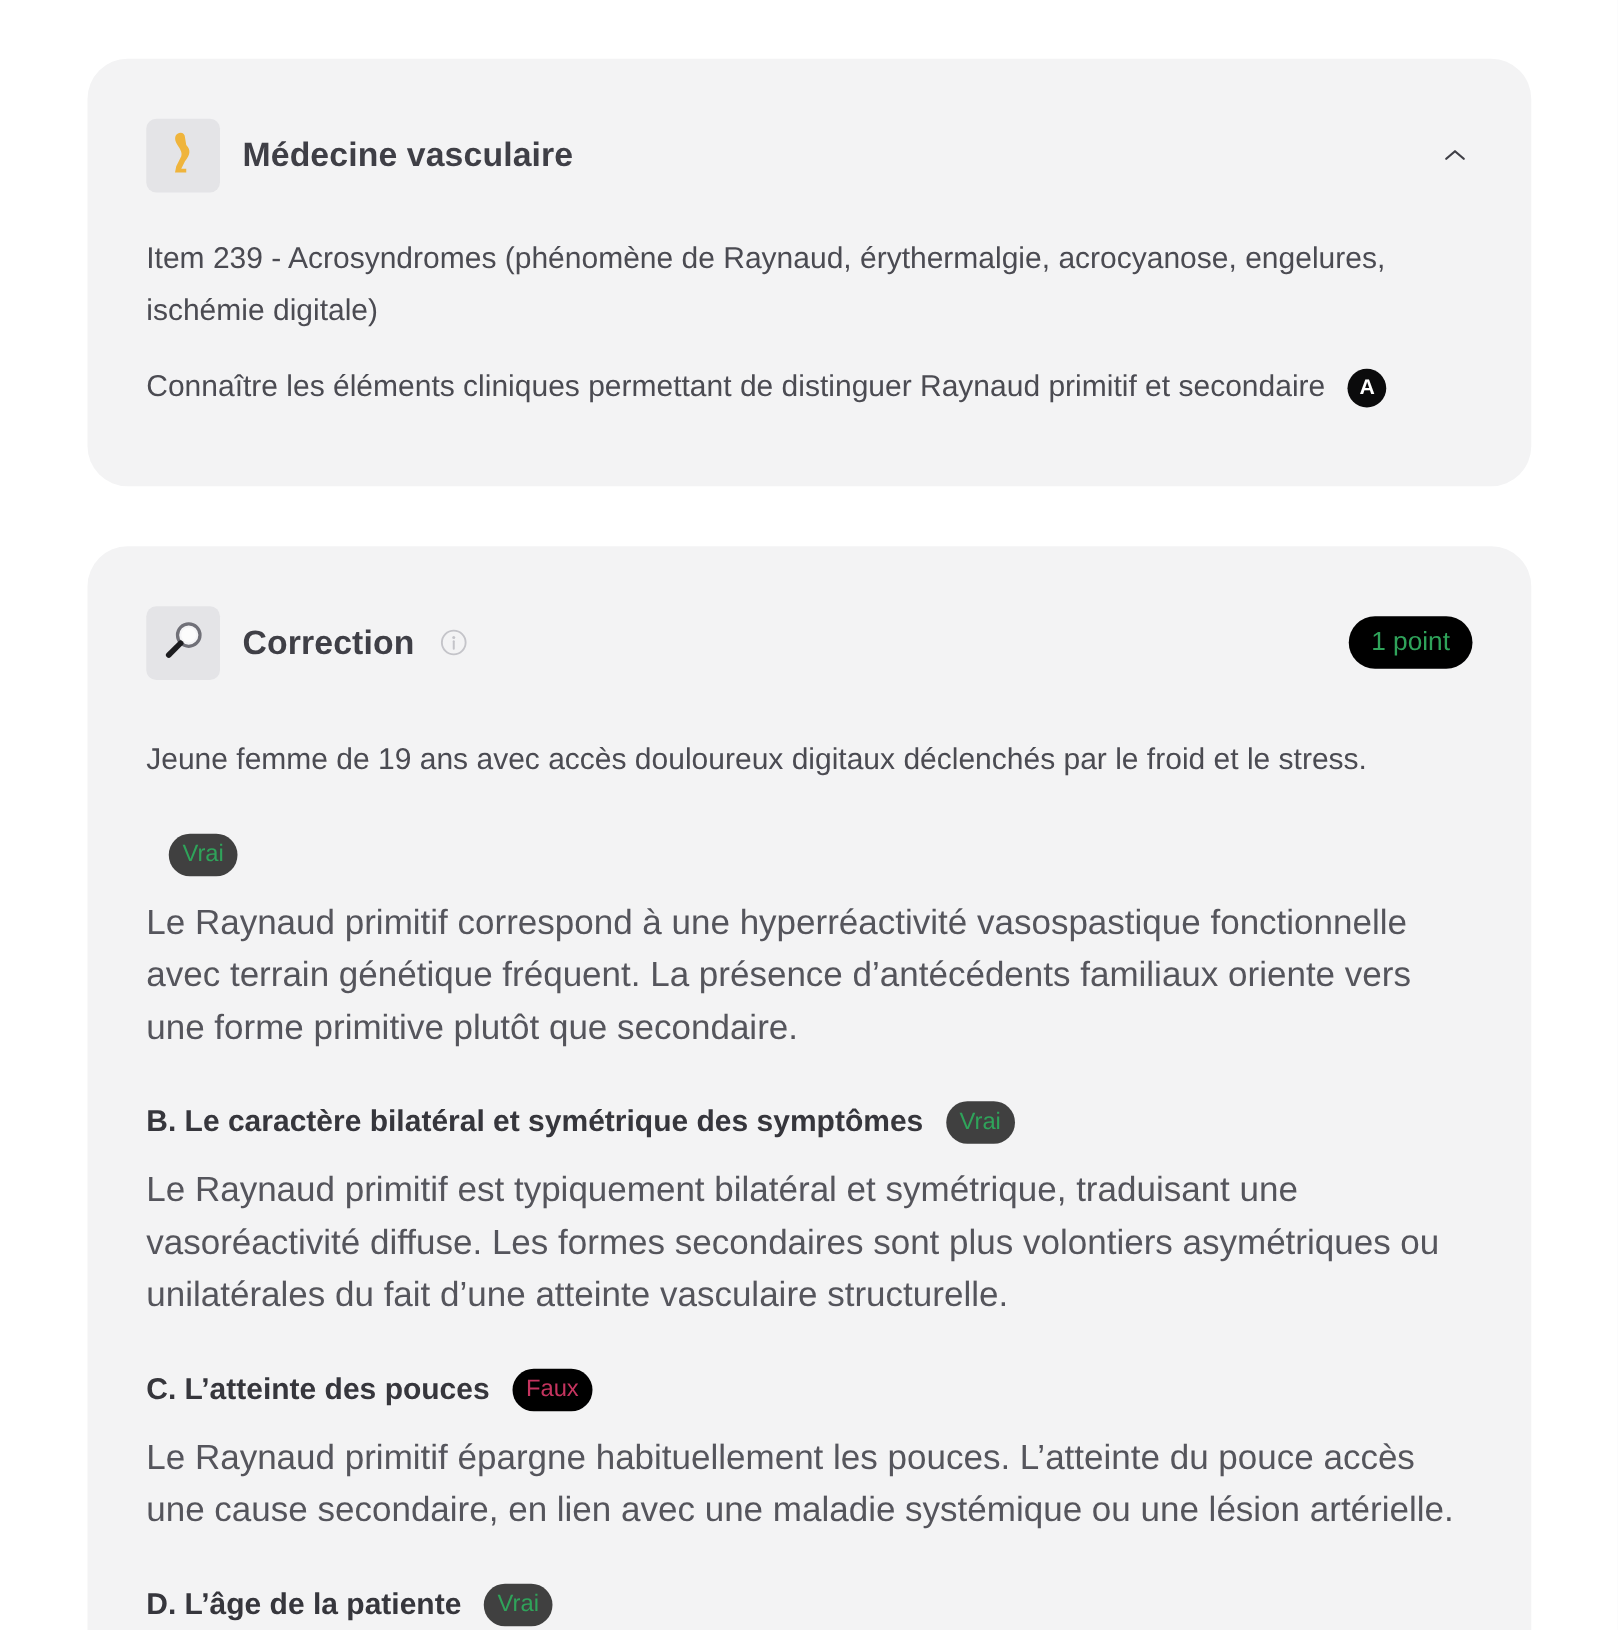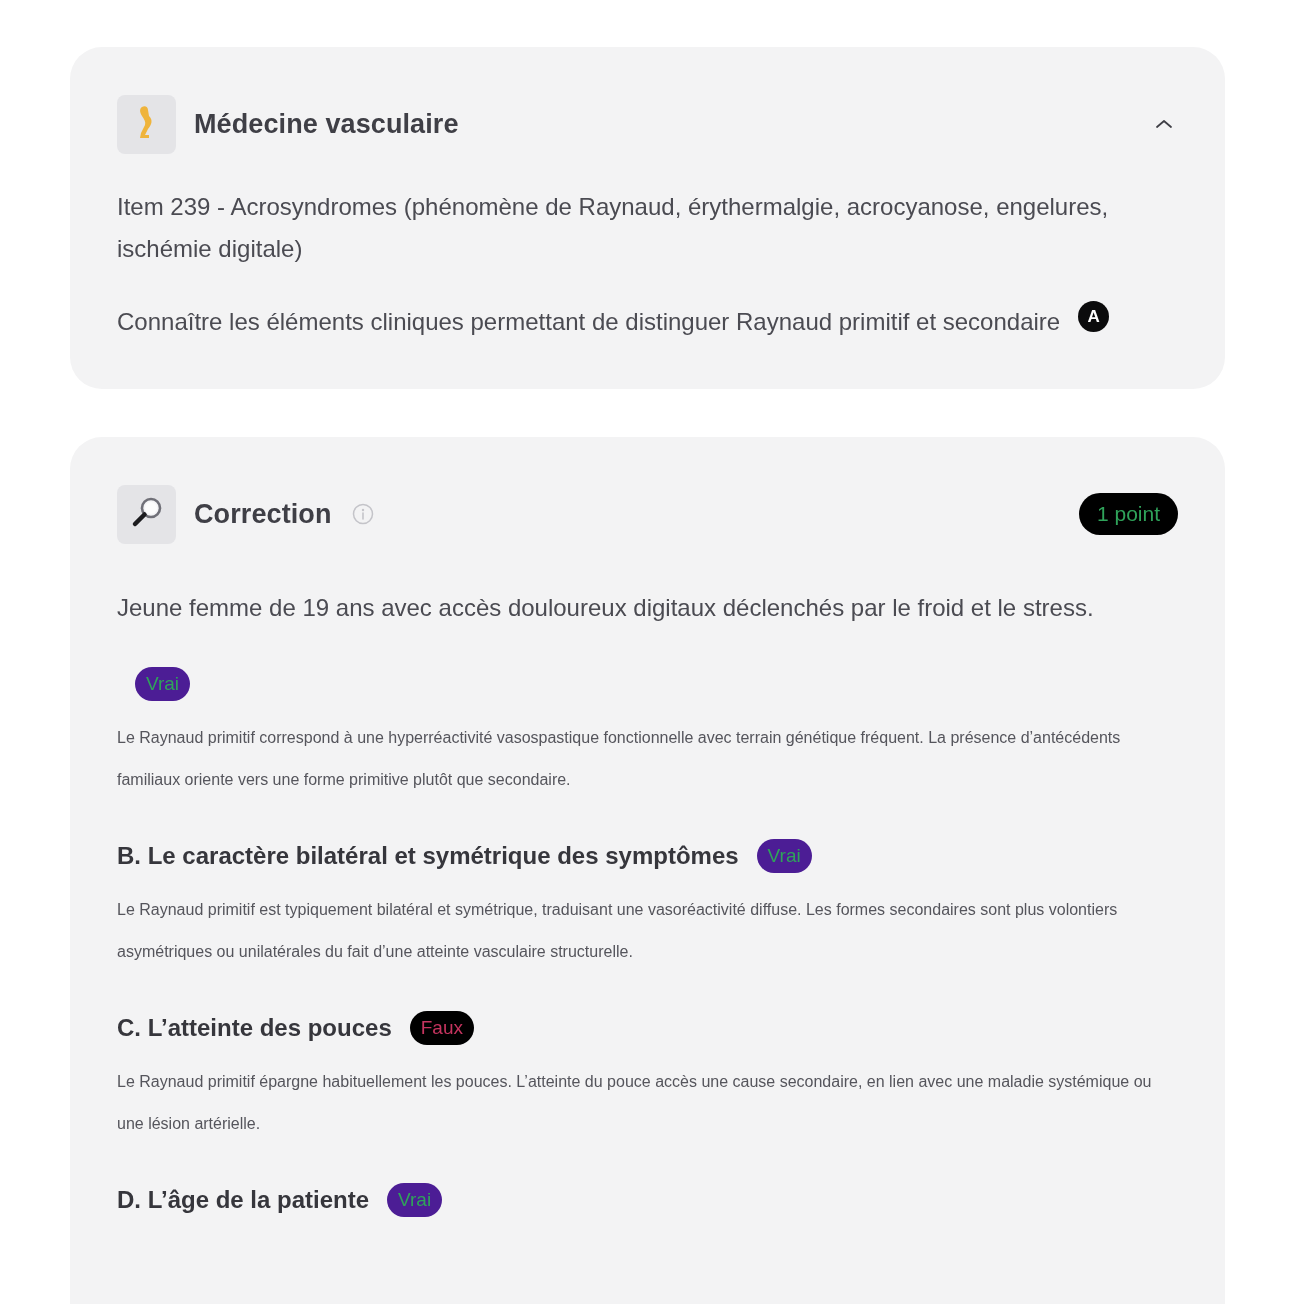--- a/index.html
+++ b/index.html
@@ -60,22 +60,22 @@
       border-radius: 21px;
       margin-right: -1px;
     }
     .item-text {
       margin-top: 33px;
       font-size: 24px;
       line-height: 42px;
       color: #4b4b52;
     }
     .objective {
-      margin-top: 31px;
-      display: flex; 
+      margin-top: 19px;
+      display: flex; align-items: center;
       font-size: 24px;
       line-height: 42px;
       color: #4b4b52;
     }
     .rank-badge {
       margin-left: 18px;
       width: 31px; height: 31px;
       border-radius: 50%;
       background: #0b0b0c;
       color: #fff;
@@ -100,25 +100,25 @@
       color: #36363c;
     }
     .tag {
       margin-left: 18px;
       font-size: 19px;
       height: 34px;
       line-height: 34px;
       padding: 0 11px;
       border-radius: 17px;
     }
-    .tag.vrai { background: #4c1d95; color: #2fa35a; }
+    .tag.vrai { background: #404040; color: #2fa35a; }
     .tag.faux { background: #000000; color: #c5345f; }
     .q-expl {
       margin-top: 13px;
-      font-size: 16px;
+      font-size: 28px;
       line-height: 42px;
       color: #55555c;
     }
   </style>
 </head>
 <body>
 
 <section class="card card-1">
   <div class="card-header">
     <div class="icon-box">

